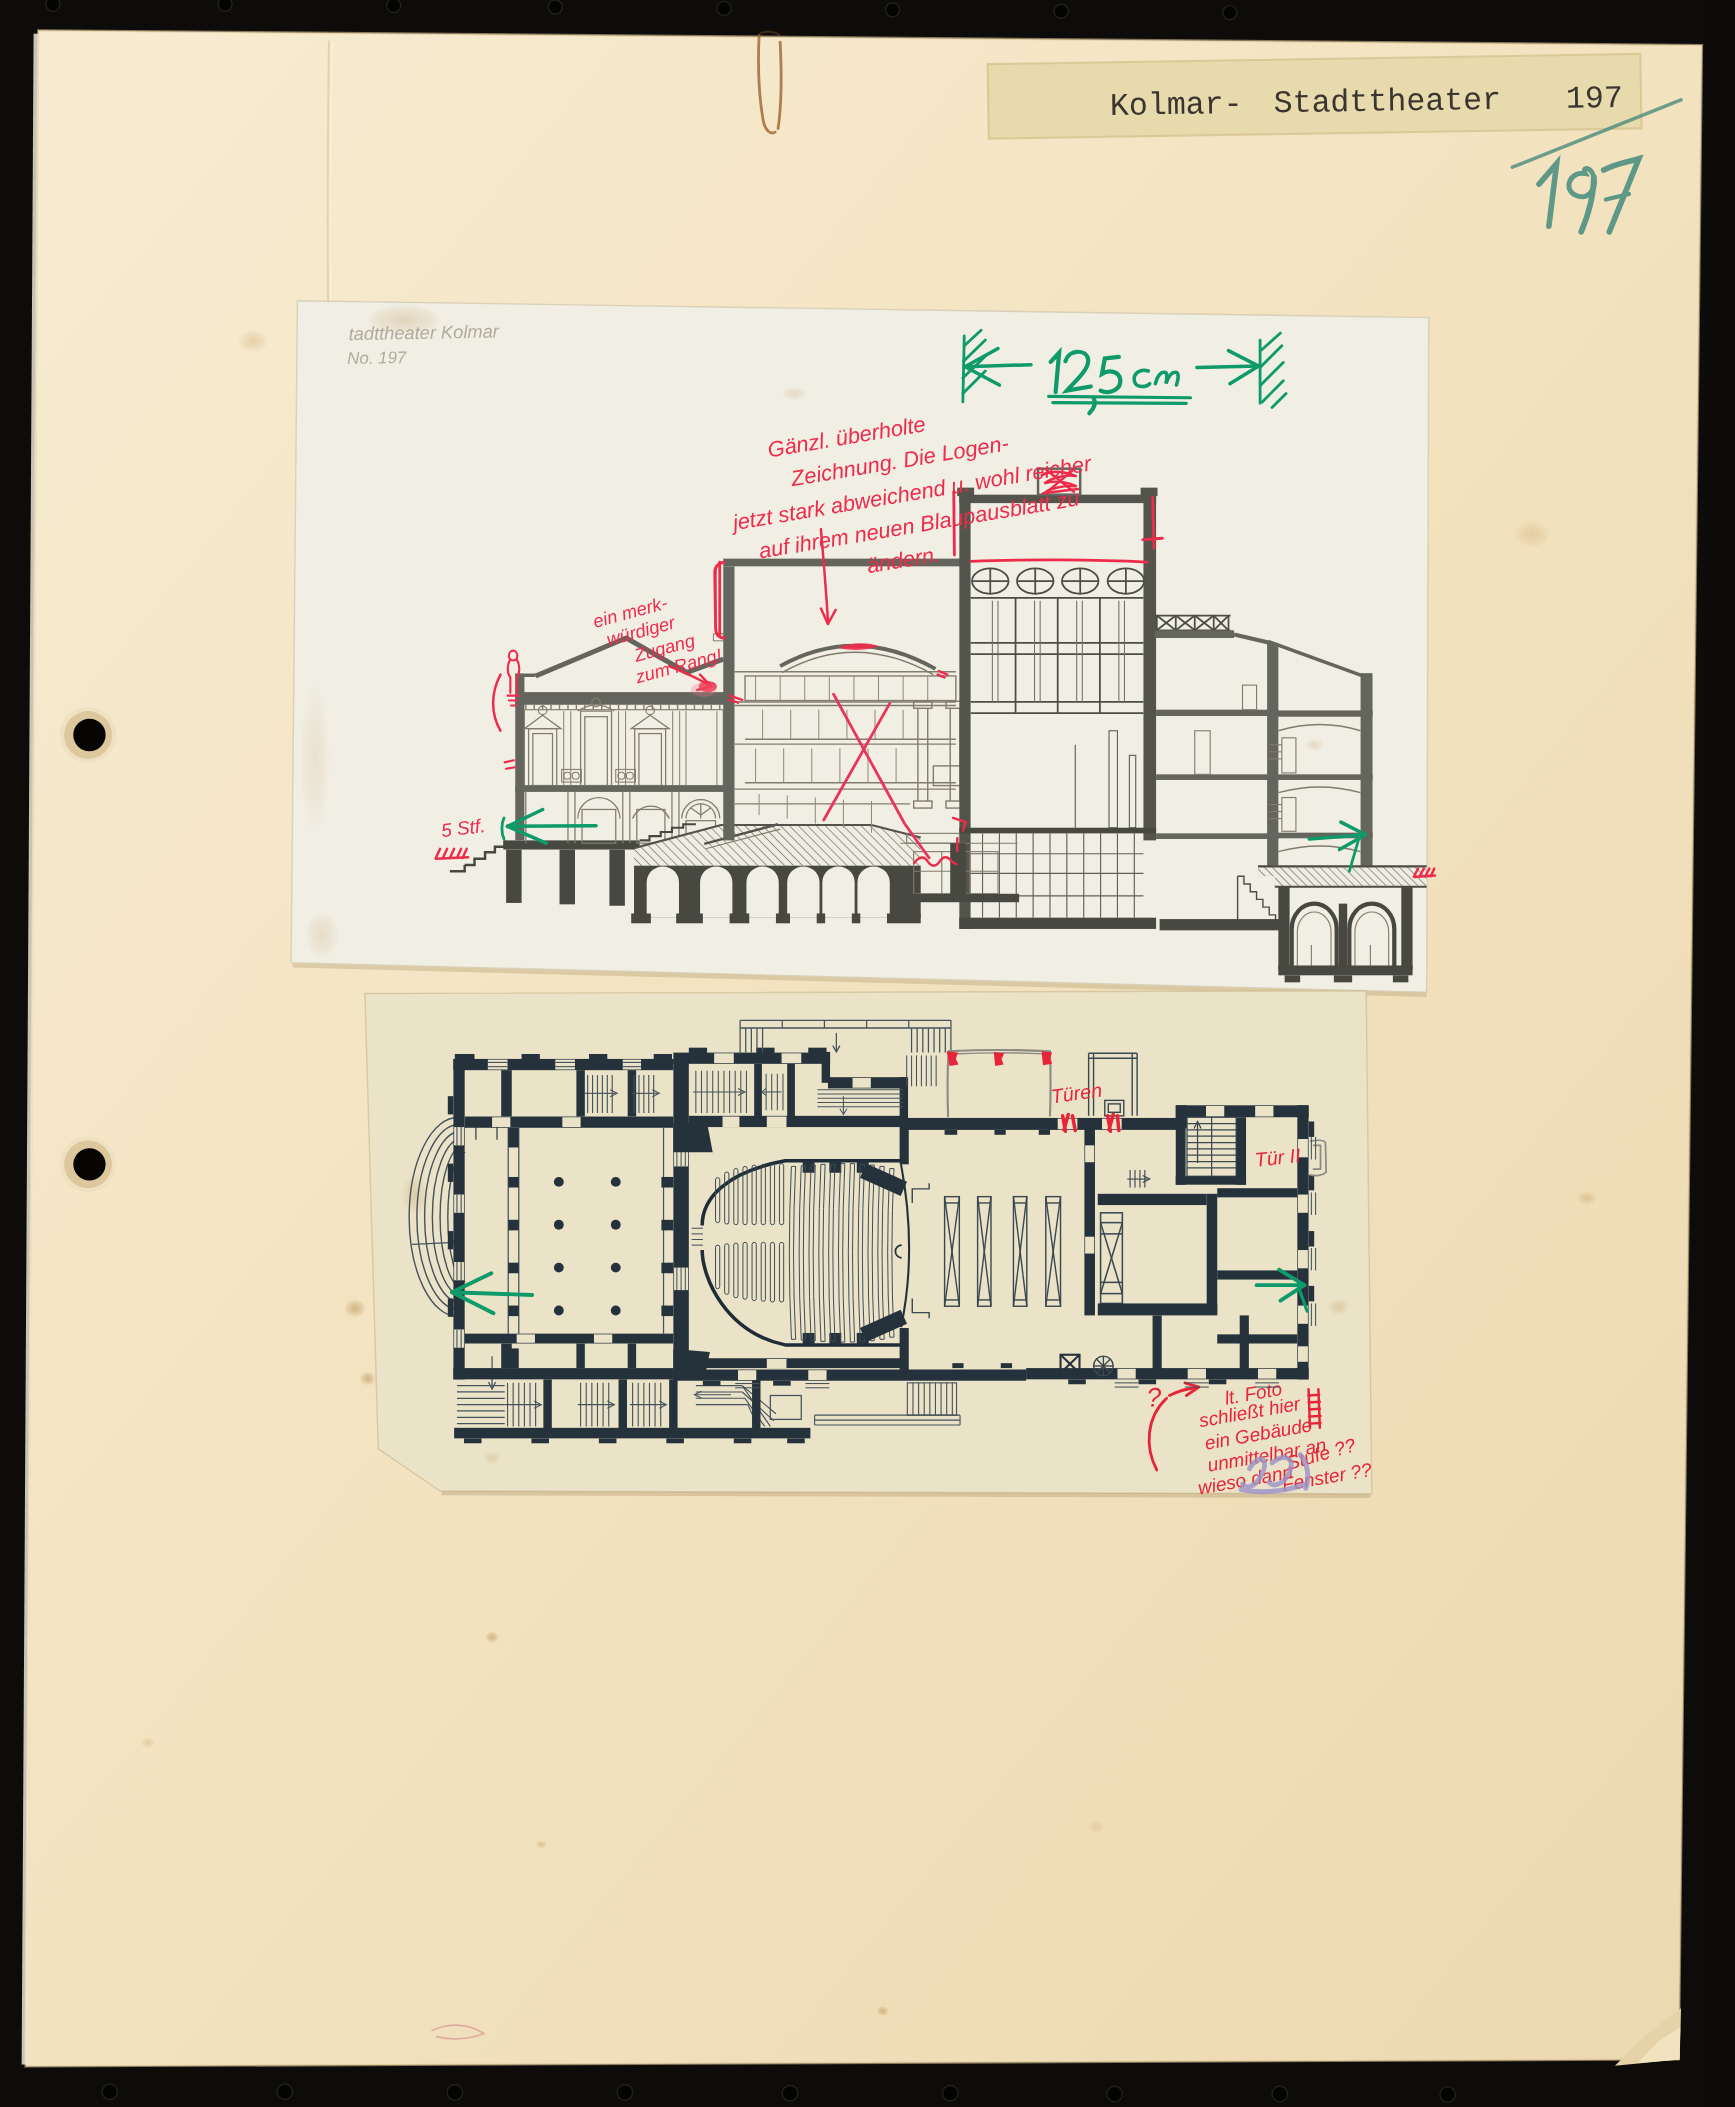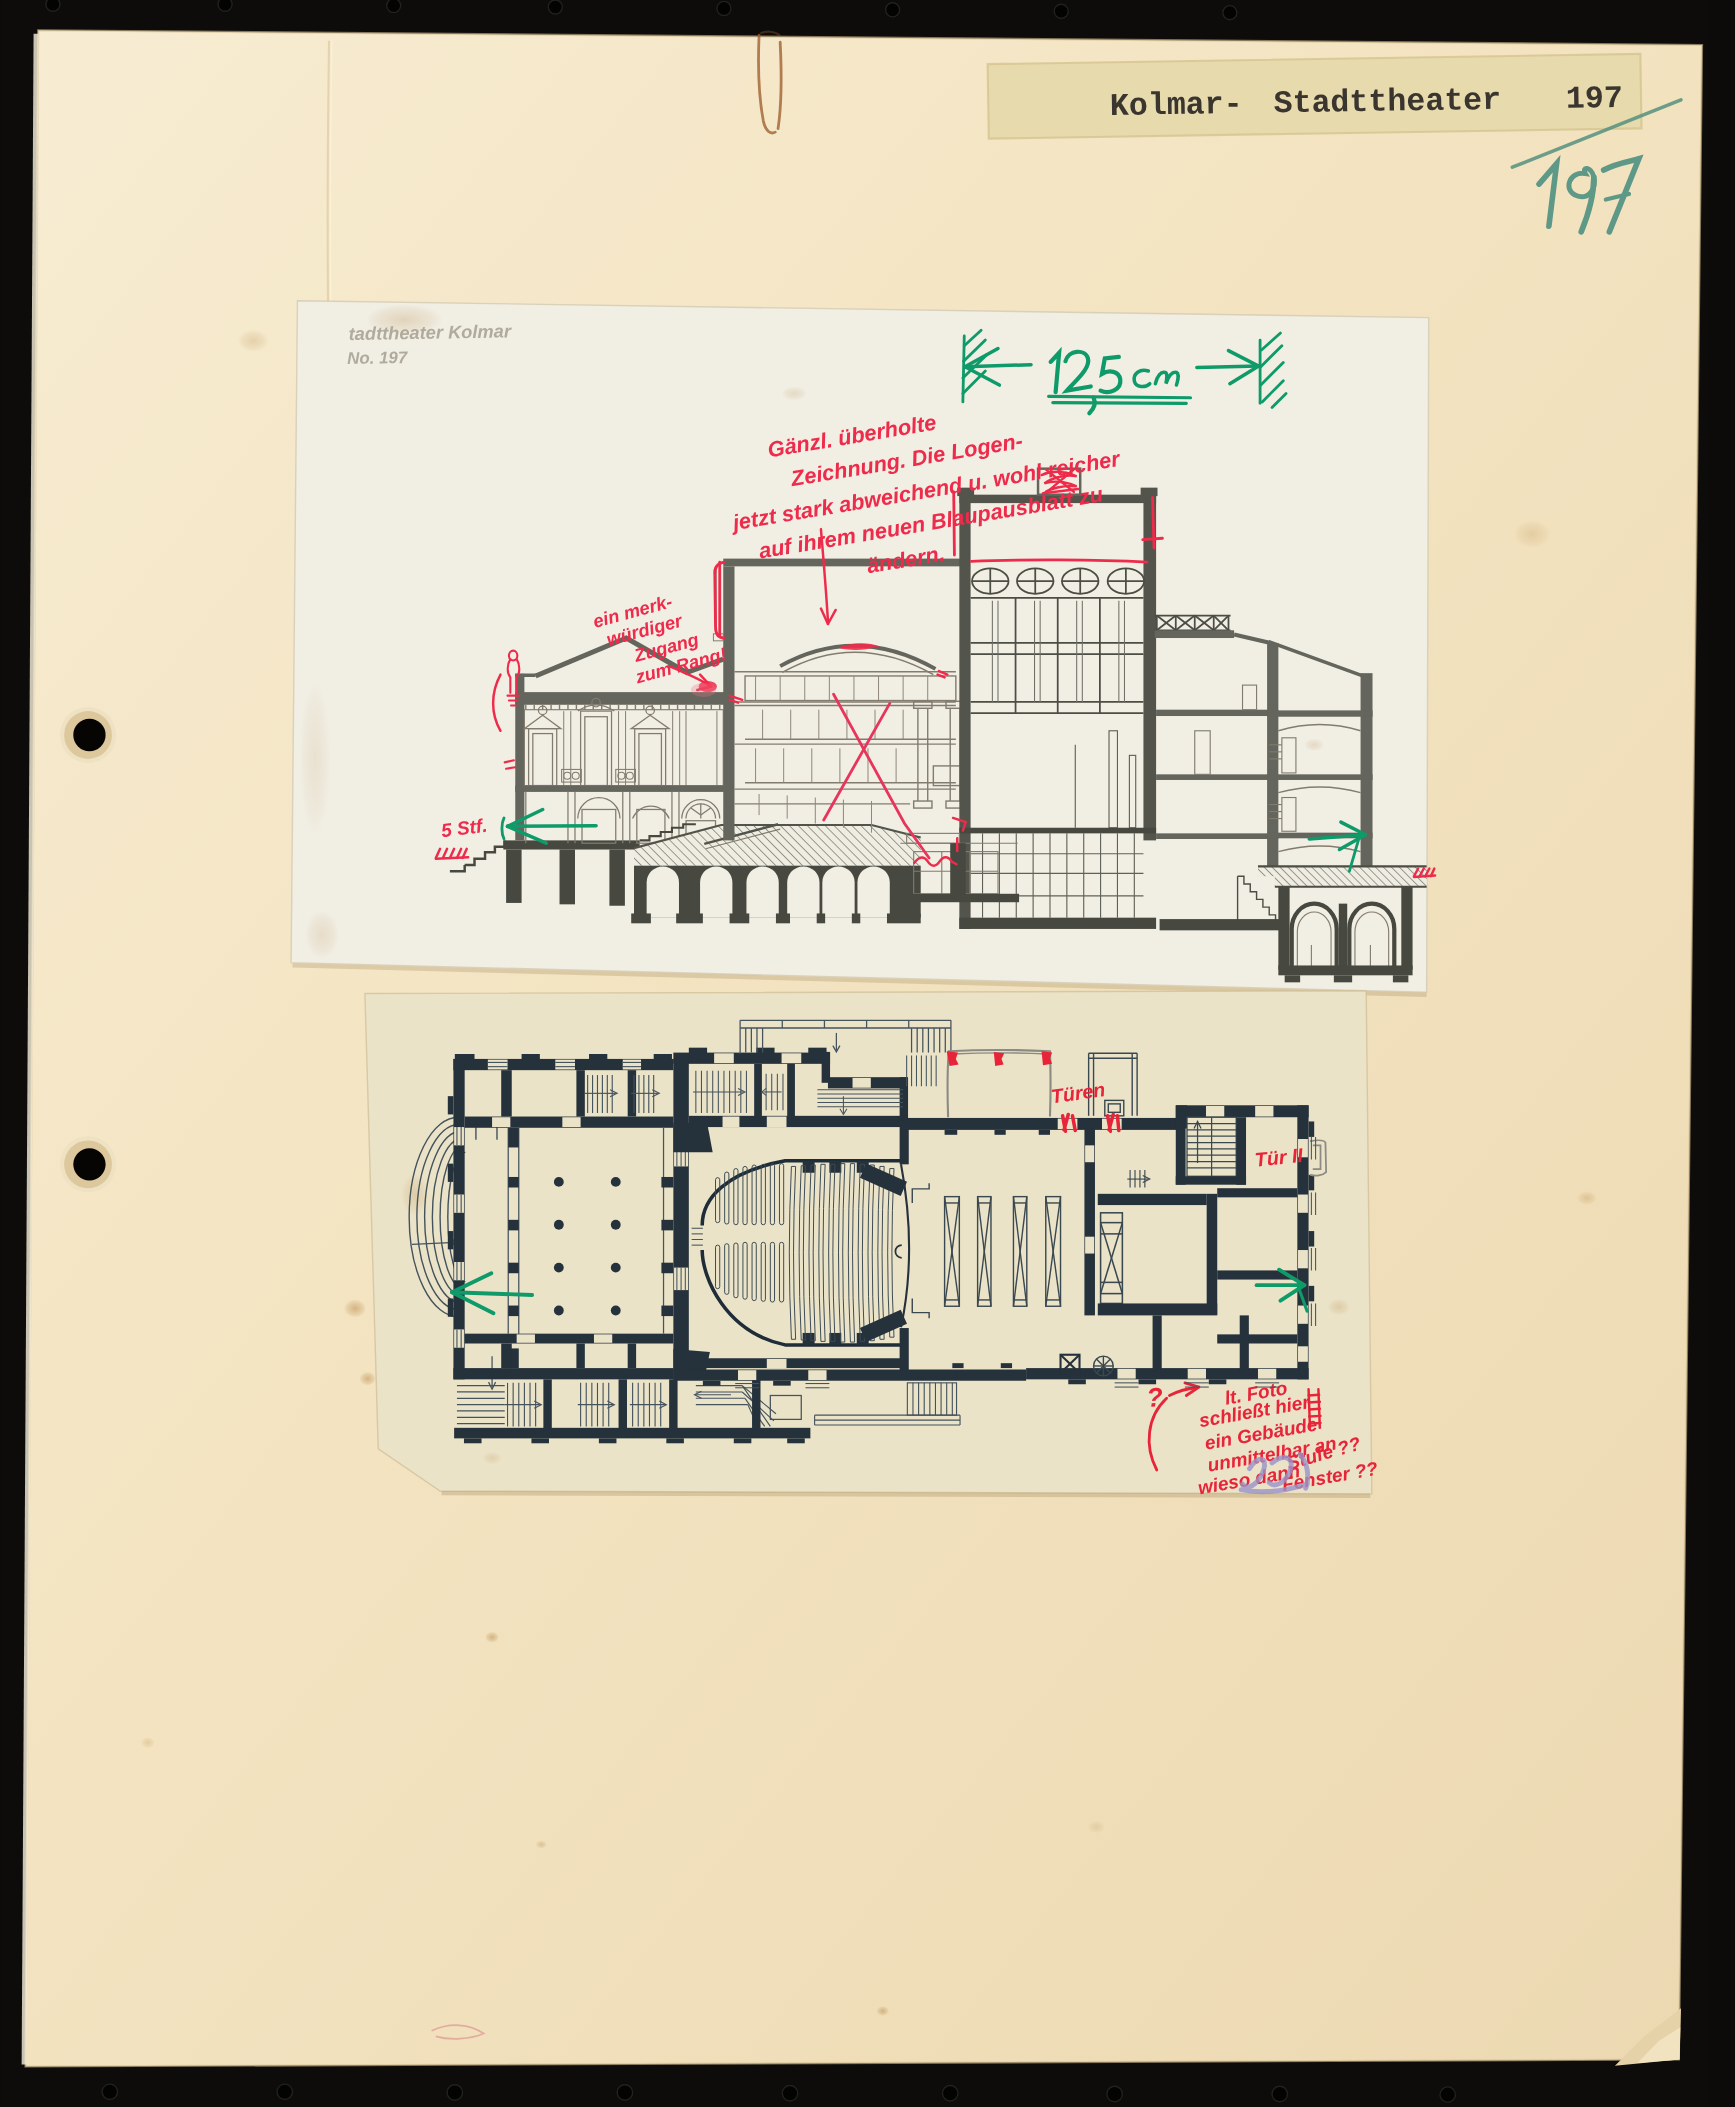--- a/index.html
+++ b/index.html
@@ -1,16 +1,16 @@
 <!DOCTYPE html>
 <html style="font-size:11.2px"><head>
 <meta charset="utf-8">
 <style>
   html,body{margin:0;padding:0;background:#0c0b09;}
-  #stage{position:relative;width:1708px;height:2108px;overflow:hidden;font-family:"Liberation Sans",sans-serif;font-weight:bold;}
+  #stage{position:relative;width:1708px;height:2108px;overflow:hidden;font-family:"Liberation Sans",sans-serif;}
   svg{position:absolute;left:0;top:0;}
 </style>
 </head>
 <body>
 <div id="stage">
 <svg width="1736" height="2108" viewBox="0 0 2470 3000">
 <defs>
   <linearGradient id="pageg" x1="0" y1="0" x2="1" y2="1">
     <stop offset="0" stop-color="#f7ecd2"></stop>
     <stop offset="0.45" stop-color="#f3e3c0"></stop>

